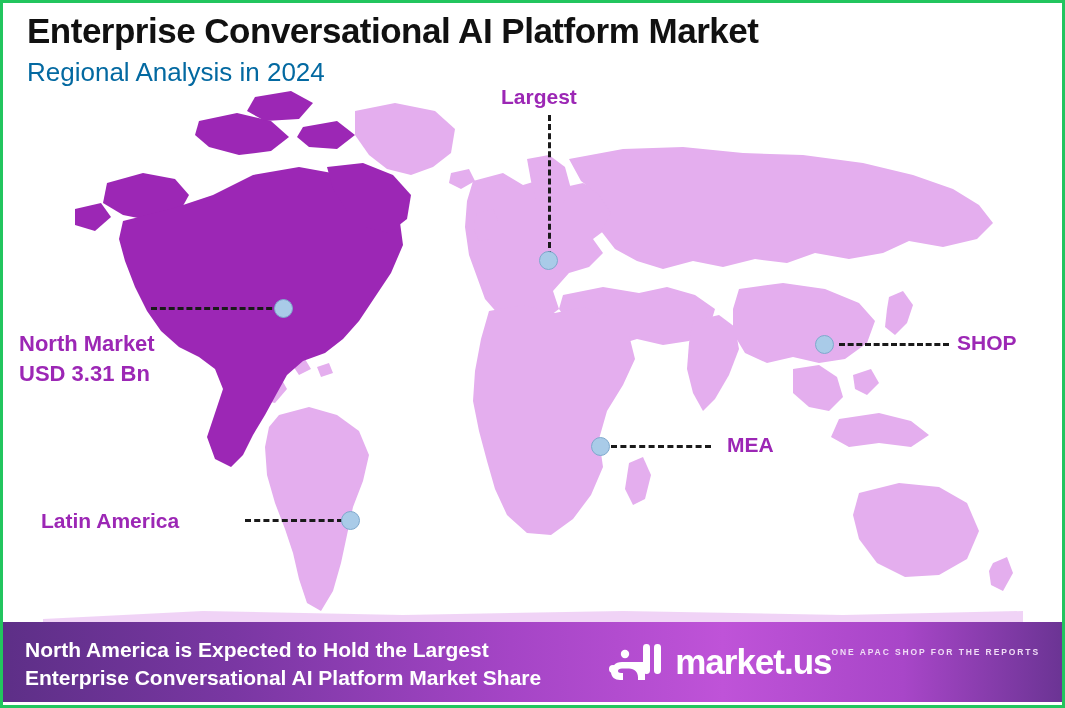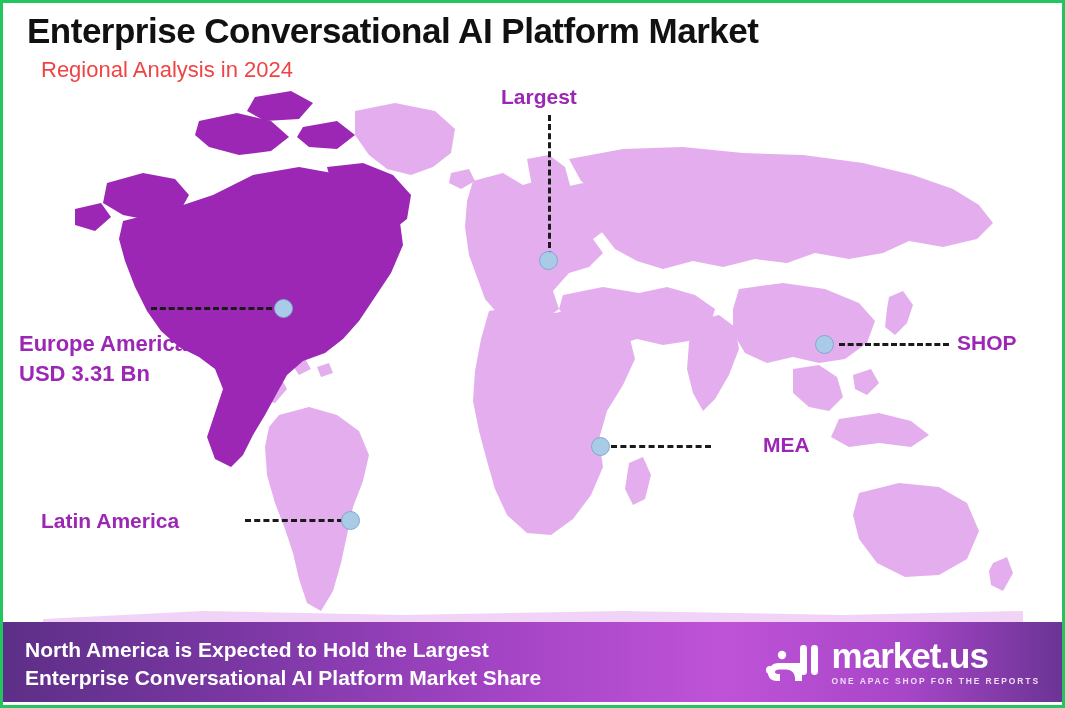--- a/index.html
+++ b/index.html
@@ -30,26 +30,25 @@
   }
   .title {
     font-size: 35px;
     font-weight: bold;
     color: #111111;
     letter-spacing: -0.5px;
     line-height: 1.15;
     white-space: nowrap;
   }
   .subtitle {
-    font-size: 22px;
+    font-size: 26px;
     font-weight: normal;
-    color: #ef4444;
+    color: #0369a1;
     margin-top: 6px;
     line-height: 1.2;
-    margin-left: 14px;
   }
 
   
   .map-wrap {
     position: absolute;
     left: 0;
     top: 60px;
     width: 1059px;
     height: 565px;
   }
@@ -126,21 +125,21 @@
     position: absolute;
     right: 22px;
     top: 16px;
     display: flex;
     align-items: center;
     gap: 10px;
   }
   .logo-mark { flex: 0 0 auto; }
   .logo-type {
     display: flex;
-    flex-direction: column;
+    flex-direction: row;
     align-items: flex-start;
   }
   .logo-word {
     color: #ffffff;
     font-size: 35px;
     font-weight: bold;
     letter-spacing: -1px;
     line-height: 1;
   }
   .logo-tag {
@@ -240,31 +239,31 @@
 
   </div>
 
   <div class="leader-v" style="left:545px; top:112px; height:142px;"></div>
   <div class="marker" style="left:536px; top:248px;"></div>
   <div class="region-label" style="left:498px; top:80px;">Largest</div>
 
   <div class="leader" style="left:148px; top:304px; width:130px;"></div>
   <div class="marker" style="left:271px; top:296px;"></div>
   <div class="region-label na" style="left:16px; top:326px;">
-    <span class="value">Europe America</span>
+    <span class="value">North Market</span>
     <span class="value">USD 3.31 Bn</span>
   </div>
 
   <div class="marker" style="left:812px; top:332px;"></div>
   <div class="leader" style="left:836px; top:340px; width:110px;"></div>
   <div class="region-label" style="left:954px; top:326px;">SHOP</div>
 
   <div class="marker" style="left:588px; top:434px;"></div>
   <div class="leader" style="left:608px; top:442px; width:100px;"></div>
-  <div class="region-label" style="left:760px; top:428px;">MEA</div>
+  <div class="region-label" style="left:724px; top:428px;">MEA</div>
 
   <div class="region-label" style="left:38px; top:504px;">Latin America</div>
   <div class="leader" style="left:242px; top:516px; width:98px;"></div>
   <div class="marker" style="left:338px; top:508px;"></div>
 
   <div class="footer">
     <div class="footer-text">
       <span class="line">North America is Expected to Hold the Largest</span>
       <span class="line">Enterprise Conversational AI Platform Market Share</span>
     </div>

